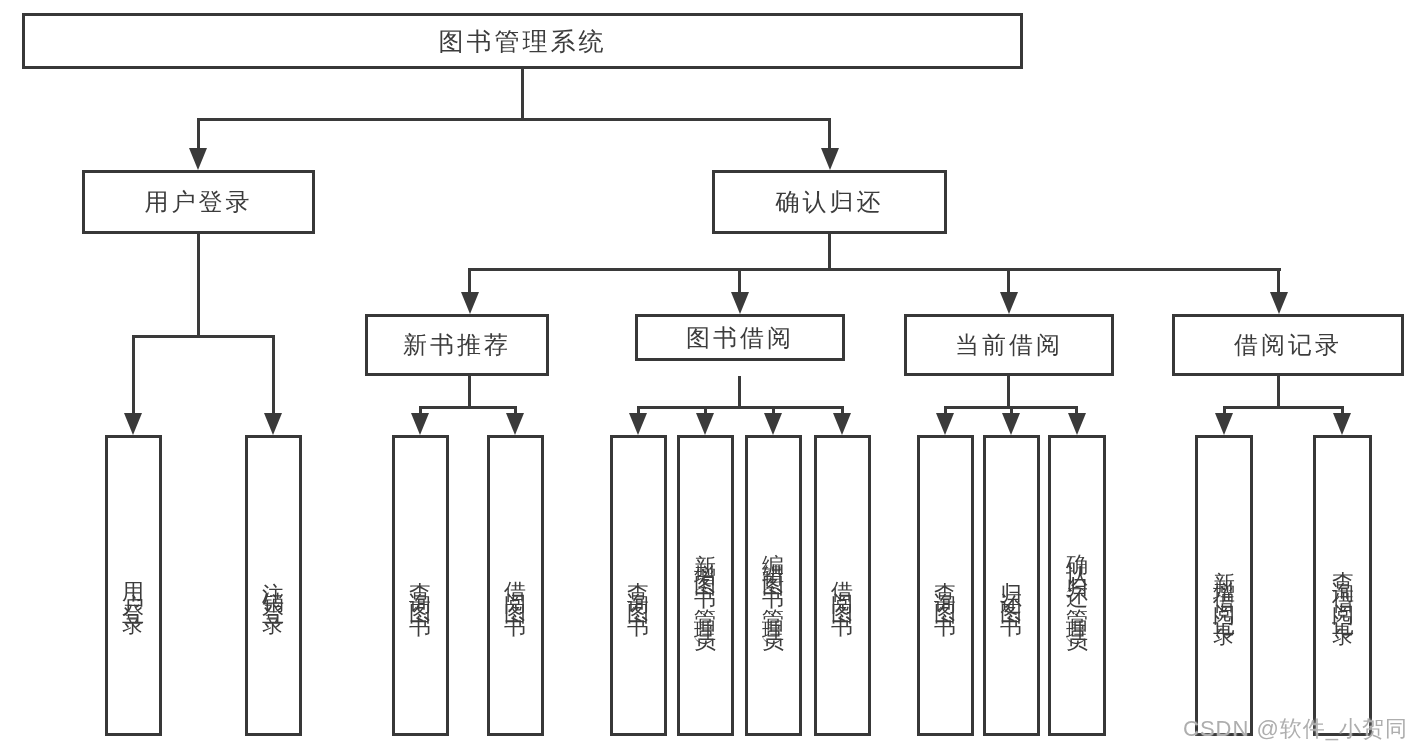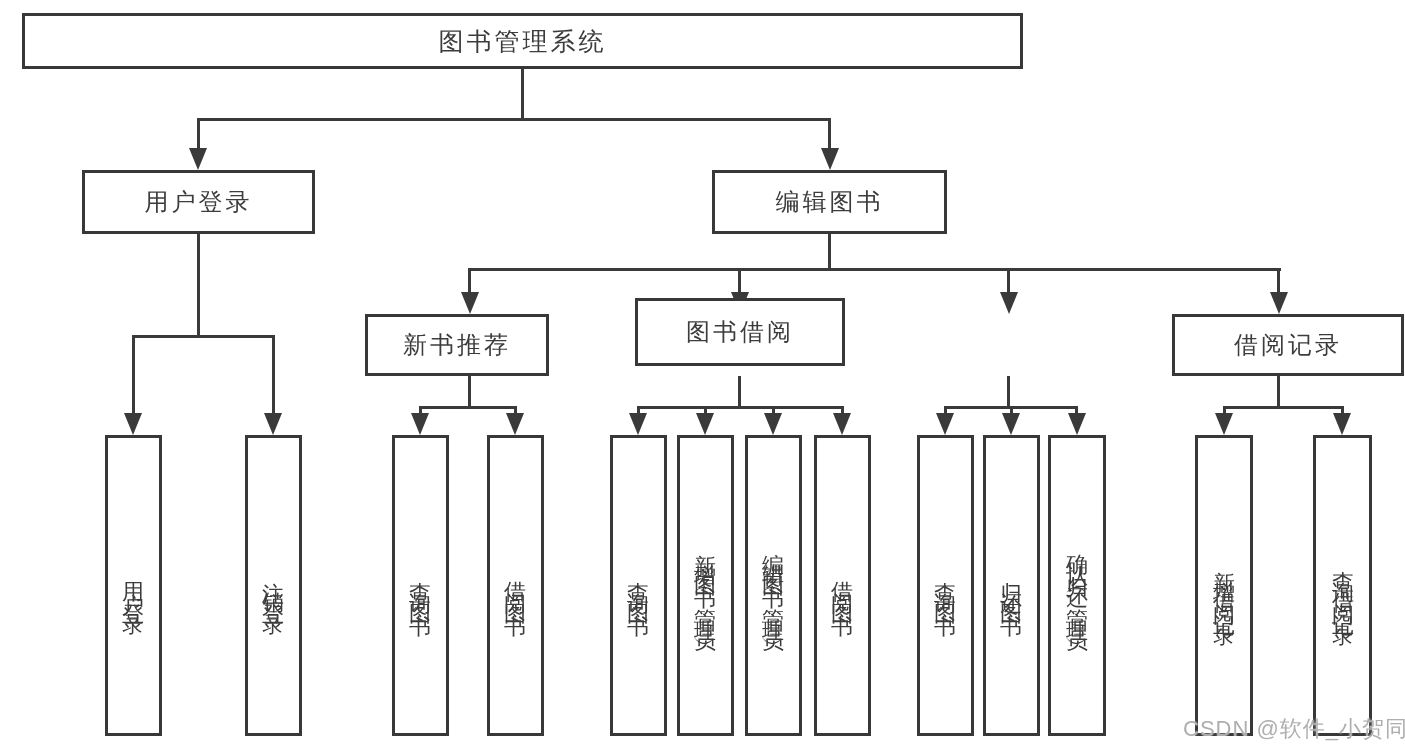--- a/index.html
+++ b/index.html
@@ -41,42 +41,43 @@
   <div class="box hbox root-box" style="left:22px;top:13px;width:1001px;height:56px">图书管理系统</div>
 
   <div class="vl" style="left:521px;top:69px;height:51px"></div>
   <div class="hl" style="left:197px;top:118px;width:634px"></div>
   <div class="vl" style="left:197px;top:118px;height:32px"></div>
   <div class="vl" style="left:828px;top:118px;height:32px"></div>
   <div class="ar" style="left:198px;top:148px"></div>
   <div class="ar" style="left:830px;top:148px"></div>
 
   <div class="box hbox" style="left:82px;top:170px;width:233px;height:64px">用户登录</div>
-  <div class="box hbox" style="left:712px;top:170px;width:235px;height:64px">编辑图书</div>
+  <div class="box hbox" style="left:712px;top:170px;width:235px;height:64px">确认归还</div>
 
   <div class="vl" style="left:197px;top:234px;height:101px"></div>
   <div class="hl" style="left:132px;top:335px;width:143px"></div>
   <div class="vl" style="left:132px;top:335px;height:78px"></div>
   <div class="vl" style="left:272px;top:335px;height:78px"></div>
   <div class="ar" style="left:133px;top:413px"></div>
   <div class="ar" style="left:273px;top:413px"></div>
 
   <div class="vl" style="left:828px;top:234px;height:36px"></div>
   <div class="hl" style="left:469px;top:268px;width:812px"></div>
   <div class="vl" style="left:468px;top:268px;height:25px"></div>
   <div class="vl" style="left:738px;top:268px;height:25px"></div>
   <div class="vl" style="left:1007px;top:268px;height:25px"></div>
   <div class="vl" style="left:1277px;top:268px;height:25px"></div>
   <div class="ar" style="left:470px;top:292px"></div>
   <div class="ar" style="left:740px;top:292px"></div>
   <div class="ar" style="left:1009px;top:292px"></div>
   <div class="ar" style="left:1279px;top:292px"></div>
 
   <div class="box hbox" style="left:365px;top:314px;width:184px;height:62px">新书推荐</div>
-  <div class="box hbox" style="left:635px;top:298px;width:210px;height:68px">图书借阅</div>
+  <div class="box hbox" style="left:635px;top:314px;width:210px;height:47px">图书借阅</div>
+  <div class="box hbox" style="left:904px;top:314px;width:210px;height:62px">当前借阅</div>
   <div class="box hbox" style="left:1172px;top:314px;width:232px;height:62px">借阅记录</div>
 
   <div class="vl" style="left:468px;top:376px;height:32px"></div>
   <div class="hl" style="left:419px;top:406px;width:98px"></div>
   <div class="vl" style="left:419px;top:406px;height:9px"></div>
   <div class="vl" style="left:514px;top:406px;height:9px"></div>
   <div class="ar" style="left:420px;top:413px"></div>
   <div class="ar" style="left:515px;top:413px"></div>
 
   <div class="vl" style="left:738px;top:376px;height:32px"></div>

